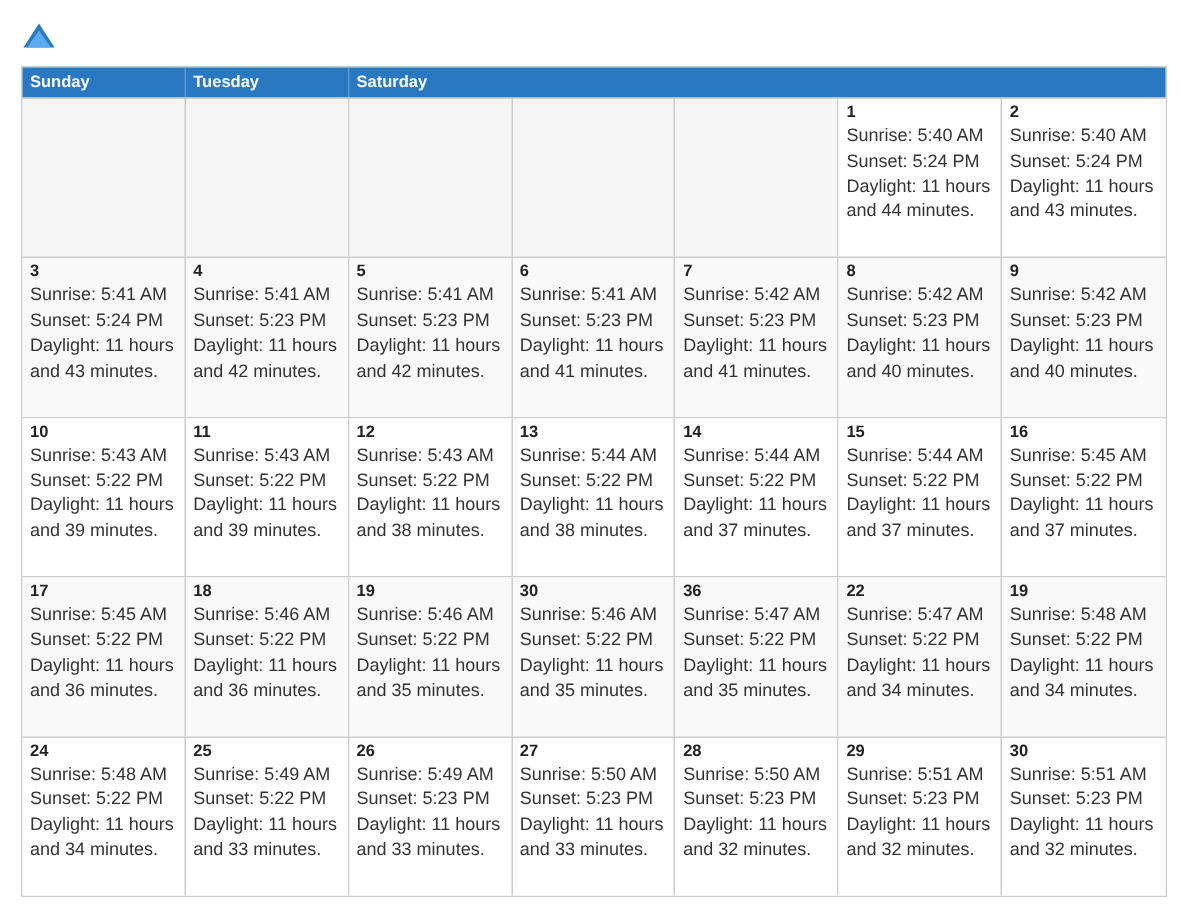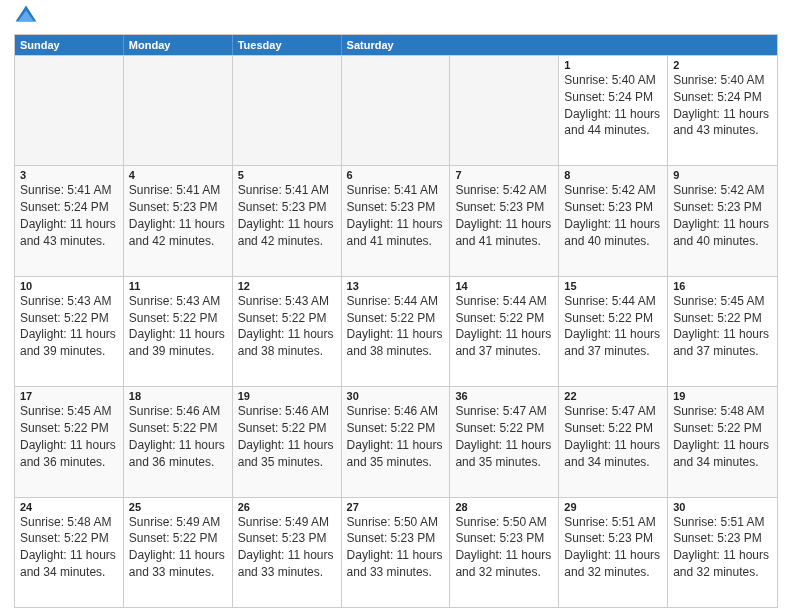--- a/index.html
+++ b/index.html
@@ -6,21 +6,21 @@
     body {
       font-family: Arial, sans-serif;
       background: #fff;
       width: 792px;
       height: 612px;
       overflow: hidden;
     }
     .page {
       width: 792px;
       height: 612px;
-      padding: 4px 14px;
+      padding: 14px 14px;
       display: flex;
       flex-direction: column;
     }
     .header {
       display: flex;
       justify-content: space-between;
       align-items: flex-start;
       margin-bottom: 6px;
     }
     .logo {
@@ -130,21 +130,20 @@
     </div>
     <div class="title-section">
       <div class="month-title"></div>
       <div class="location"></div>
     </div>
   </div>
 
   <div class="calendar">
     <div class="cal-header">
     <div class="cal-header-cell">Sunday</div>
-        <div class="cal-header-cell">Monday</div>
         <div class="cal-header-cell">Tuesday</div>
         <div class="cal-header-cell">Saturday</div>
       </div>
     <div class="cal-body">
     <div class="cal-row">
           <div class="cal-cell empty"></div>
           <div class="cal-cell empty"></div>
           <div class="cal-cell empty"></div>
           <div class="cal-cell empty"></div>
           <div class="cal-cell empty"></div>

